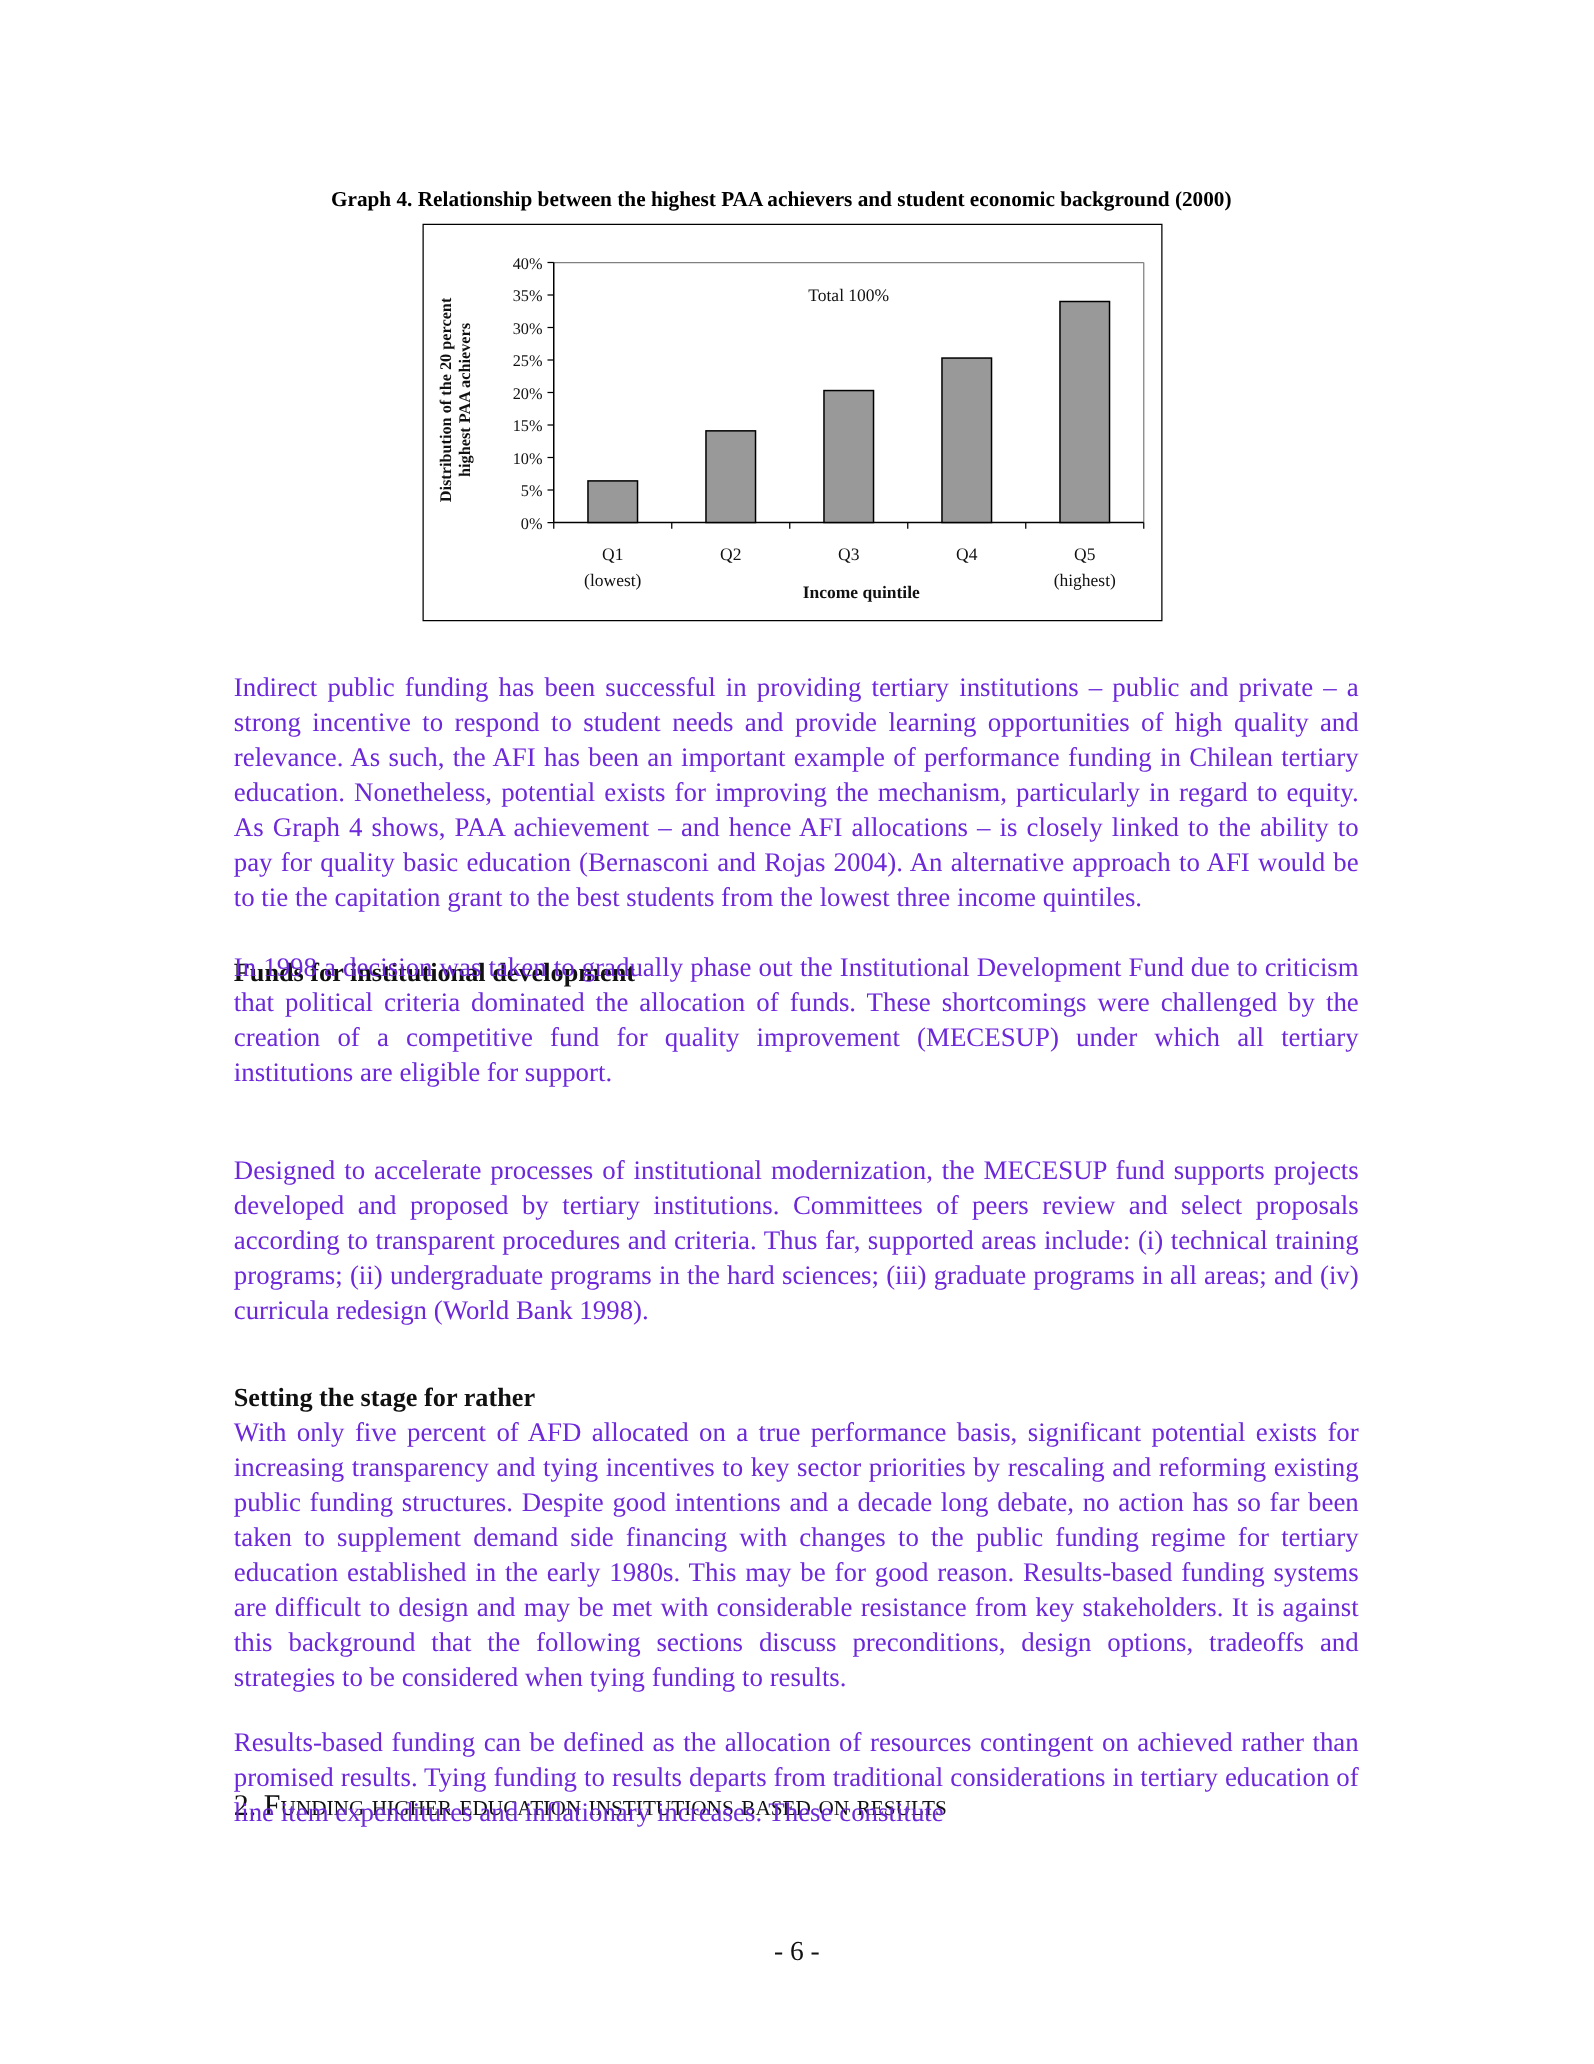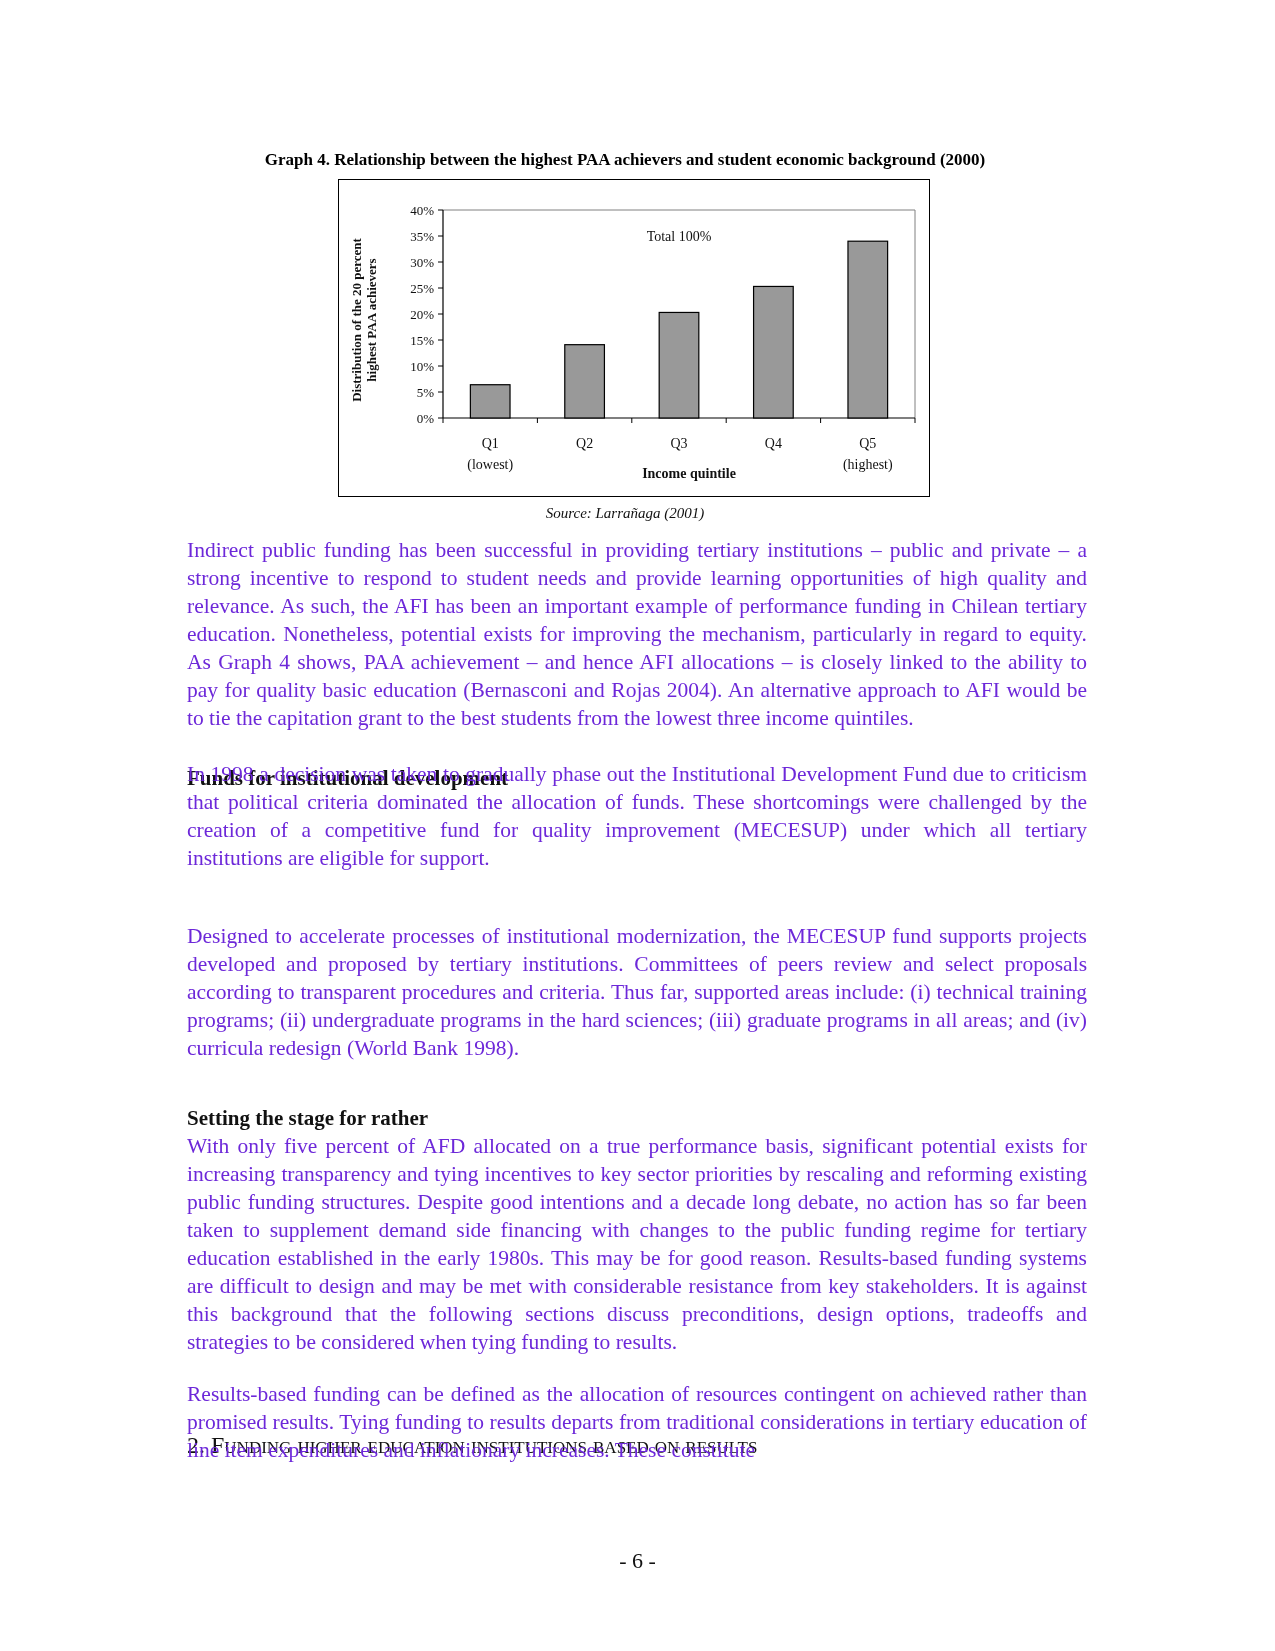--- a/index.html
+++ b/index.html
@@ -86,21 +86,20 @@
         <rect x="508.97599999999994" y="61.20000000000002" width="39.648" height="176.79999999999998" fill="#999999" stroke="#000" stroke-width="1.2"></rect>
         <text x="528.8" y="268" text-anchor="middle" font-family="&quot;Liberation Serif&quot;, serif" font-size="14" fill="#111">Q5</text>
         <text x="528.8" y="289" text-anchor="middle" font-family="&quot;Liberation Serif&quot;, serif" font-size="14" fill="#111">(highest)</text>
         <text x="350" y="298" text-anchor="middle" font-family="&quot;Liberation Serif&quot;, serif" font-size="14" font-weight="bold" fill="#111">Income quintile</text>
         <text x="0" y="0" text-anchor="middle" font-family="&quot;Liberation Serif&quot;, serif" font-size="13" font-weight="bold" fill="#111" transform="translate(22,140) rotate(-90)">Distribution of the 20 percent</text>
         <text x="0" y="0" text-anchor="middle" font-family="&quot;Liberation Serif&quot;, serif" font-size="13" font-weight="bold" fill="#111" transform="translate(37,140) rotate(-90)">highest PAA achievers</text>
         <text x="340" y="61" text-anchor="middle" font-family="&quot;Liberation Serif&quot;, serif" font-size="14" fill="#111">Total 100%</text>
       </svg>
   </div>
 
-  <div class="source">Source: Larrañaga (2001)</div>
 
   <p class="body-text" style="top:536px;">Indirect public funding has been successful in providing tertiary institutions – public and private – a strong incentive to respond to student needs and provide learning opportunities of high quality and relevance. As such, the AFI has been an important example of performance funding in Chilean tertiary education. Nonetheless, potential exists for improving the mechanism, particularly in regard to equity. As Graph 4 shows, PAA achievement – and hence AFI allocations – is closely linked to the ability to pay for quality basic education (Bernasconi and Rojas 2004). An alternative approach to AFI would be to tie the capitation grant to the best students from the lowest three income quintiles.</p>
 
   <p class="subhead" style="top:764px;">Funds for institutional development</p>
 
   <p class="body-text" style="top:760px;">In 1998 a decision was taken to gradually phase out the Institutional Development Fund due to criticism that political criteria dominated the allocation of funds. These shortcomings were challenged by the creation of a competitive fund for quality improvement (MECESUP) under which all tertiary institutions are eligible for support.</p>
 
   <p class="body-text" style="top:922px;">Designed to accelerate processes of institutional modernization, the MECESUP fund supports projects developed and proposed by tertiary institutions. Committees of peers review and select proposals according to transparent procedures and criteria. Thus far, supported areas include: (i) technical training programs; (ii) undergraduate programs in the hard sciences; (iii) graduate programs in all areas; and (iv) curricula redesign (World Bank 1998).</p>
 
   <p class="subhead" style="top:1104px;">Setting the stage for rather</p>

